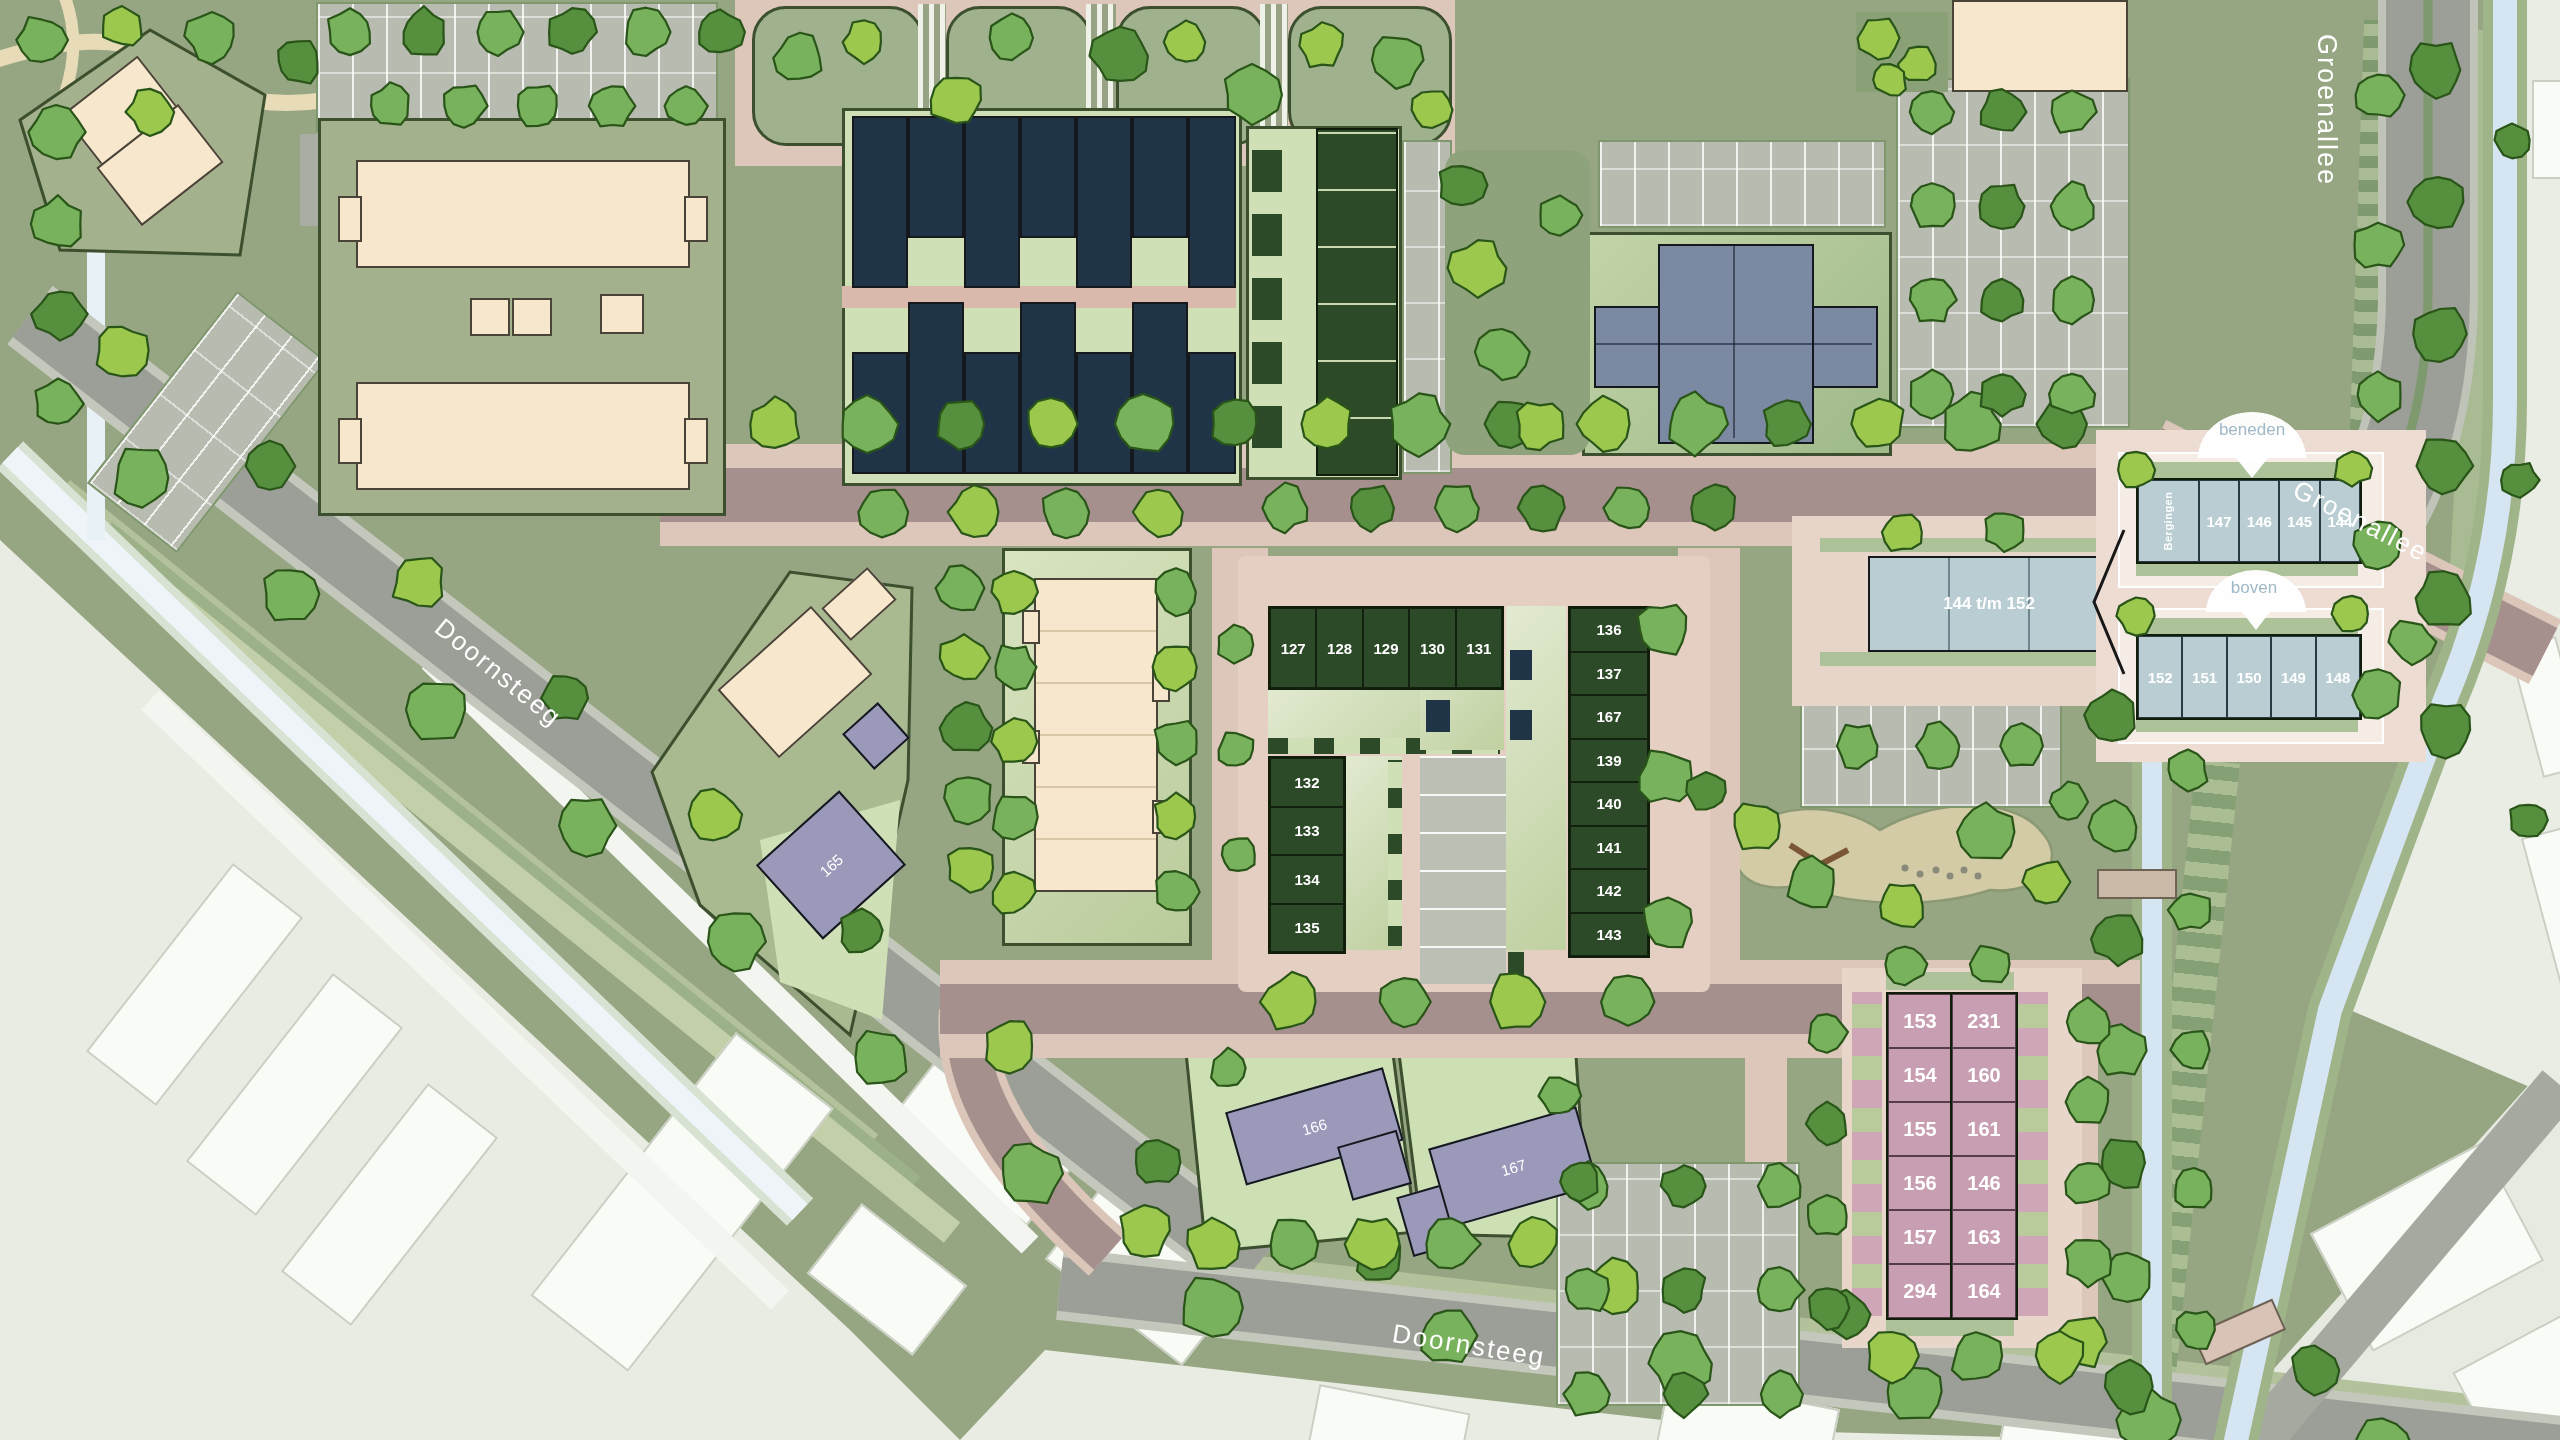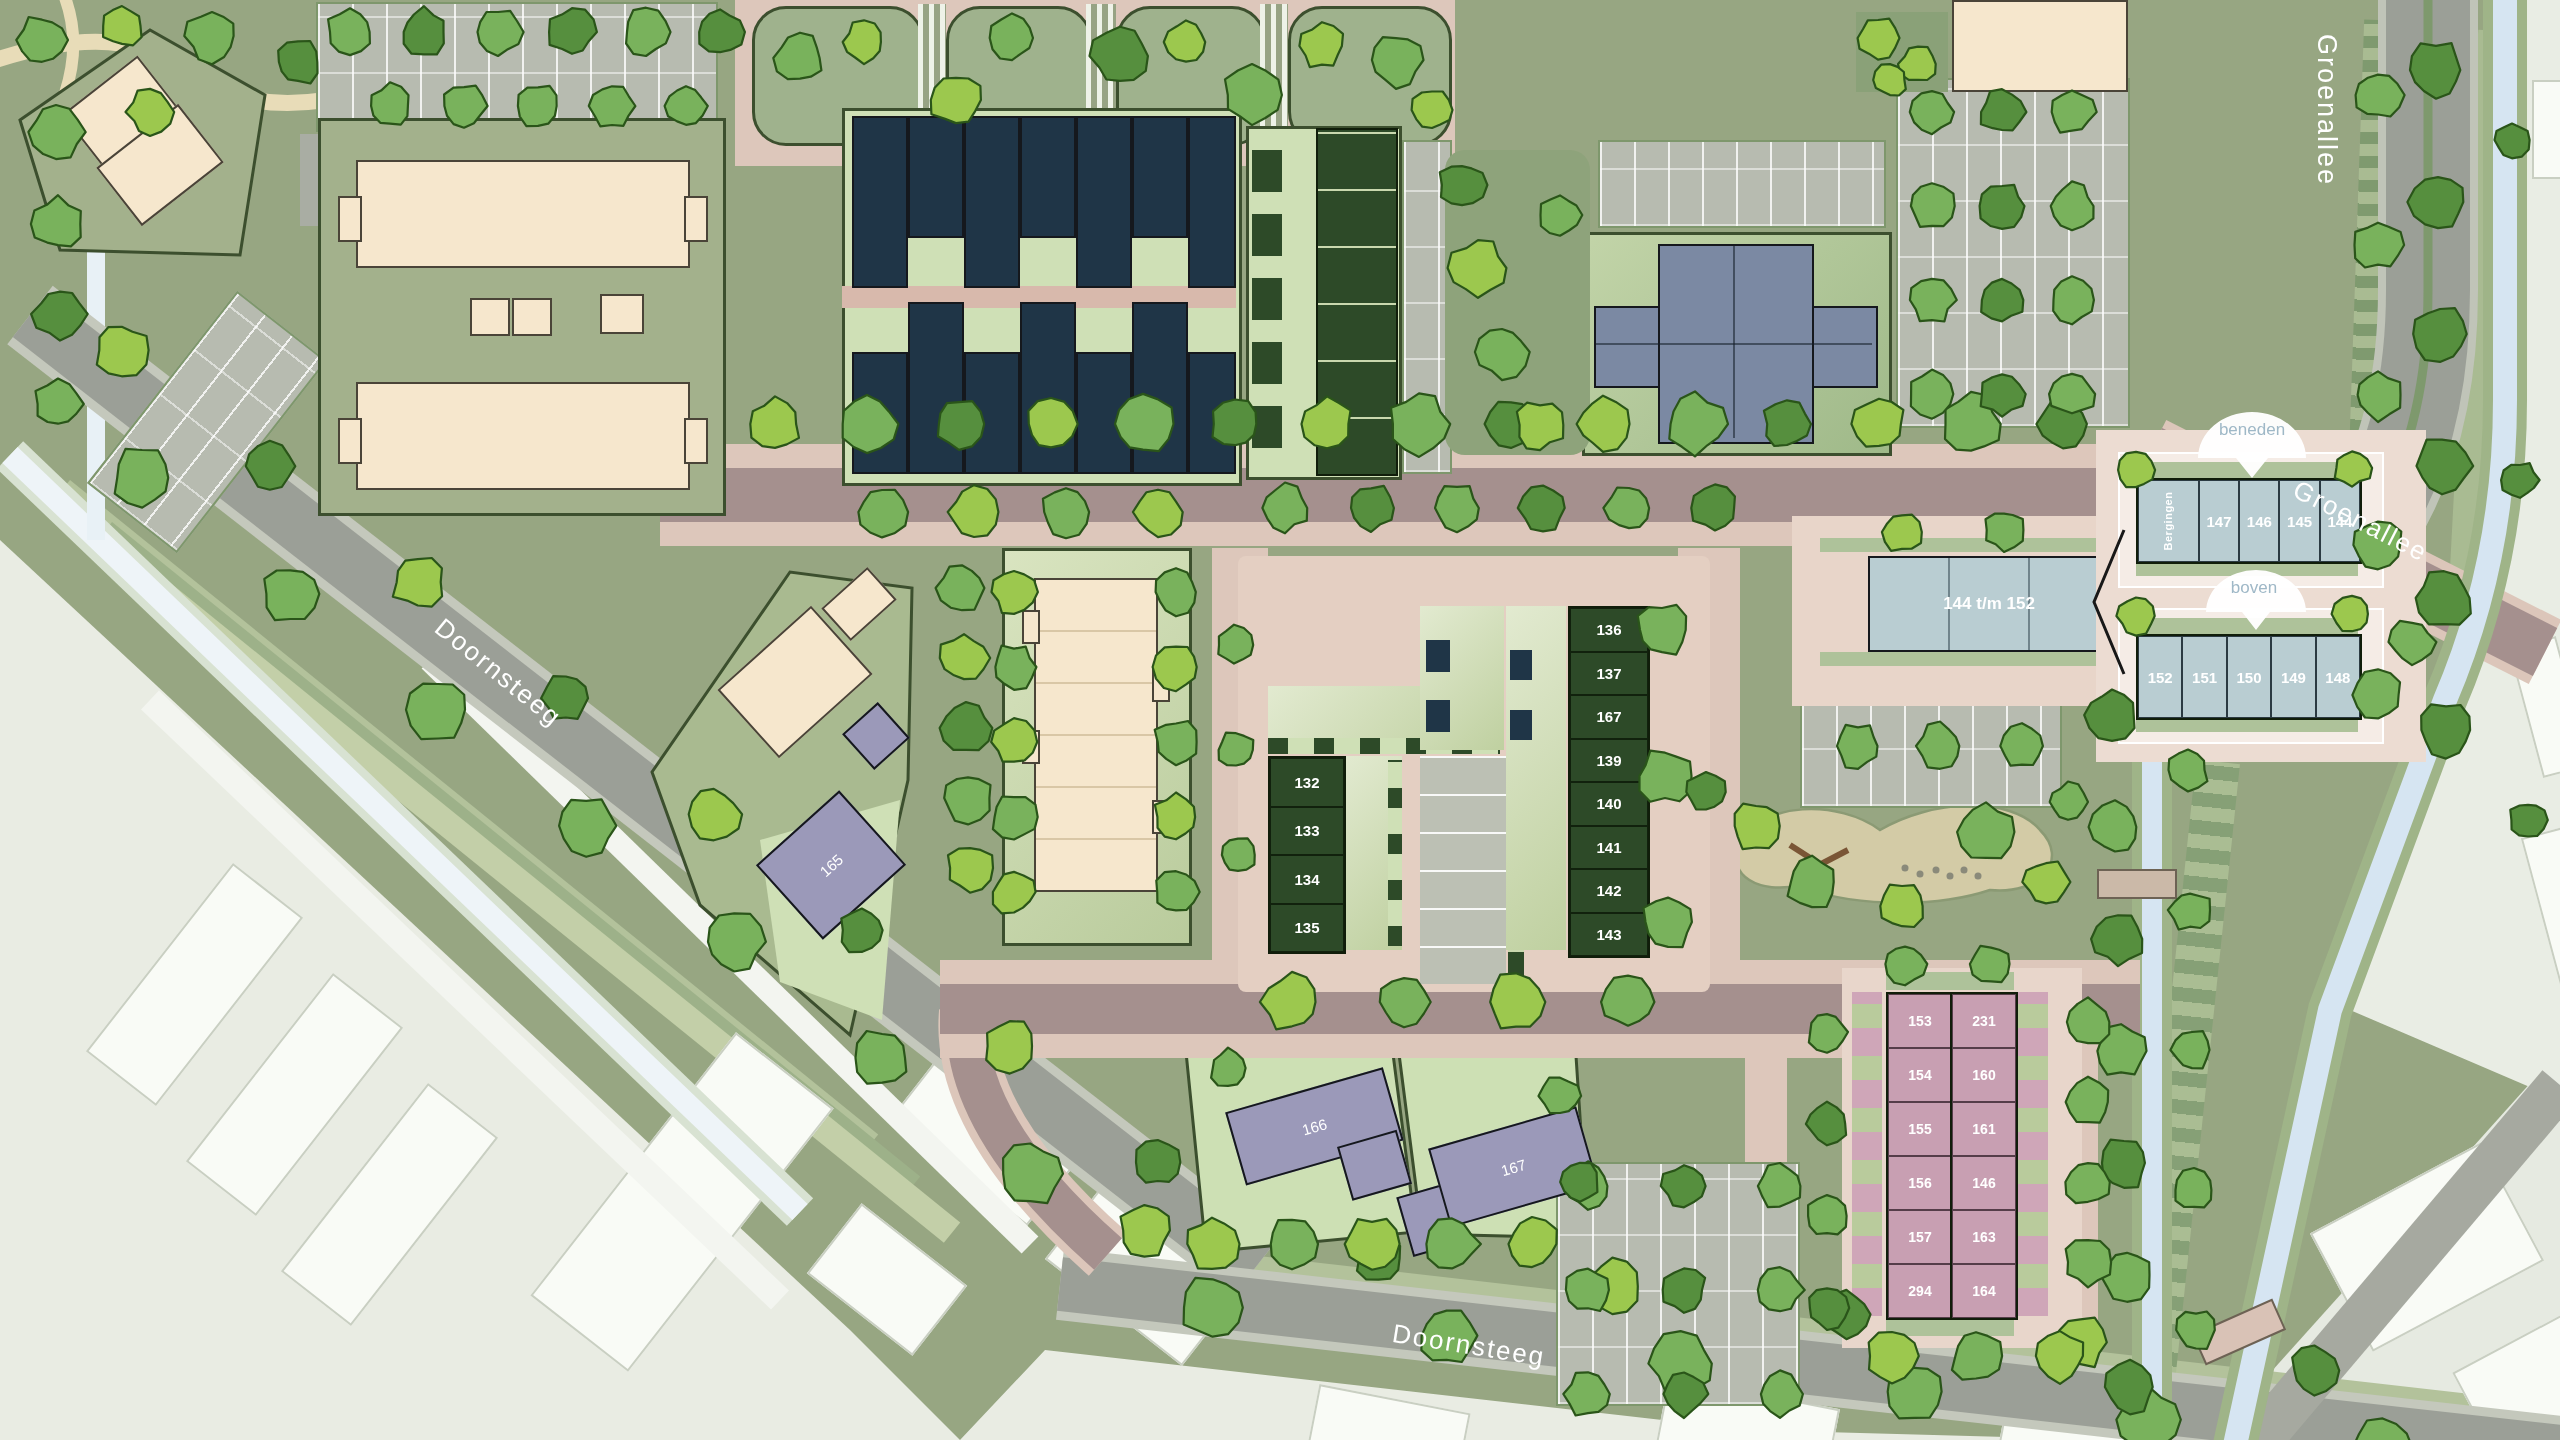--- a/index.html
+++ b/index.html
@@ -10,21 +10,21 @@
   .fb{position:absolute;background:#f9fbf6;border:2px solid #c9cfc2}
   .gdn{position:absolute;background:linear-gradient(135deg,#e2ead0,#bfd0a0)}
   .stalls{position:absolute;background-color:#b7bbb0;border:2px solid #7e976c;
     background-image:repeating-linear-gradient(90deg,rgba(255,255,255,.8) 0 2px,transparent 2px 34px),
                      repeating-linear-gradient(0deg,rgba(255,255,255,.5) 0 2px,transparent 2px 56px)}
   .cellrow,.cellcol{position:absolute;display:flex;background:#c9d8ae;border:2px solid #101d0a}
   .cellrow{flex-direction:row}.cellcol{flex-direction:column}
   .cell{flex:1;display:flex;align-items:center;justify-content:center;color:#fff;
     font-size:15px;font-weight:600;border:1.5px solid rgba(10,22,6,.8);background:#2d4a28}
   .blue .cell{background:#b9cdd2;border:1.5px solid #2b3a42;color:#fff}
-  .pinkb .cell{background:#c89fb2;border:1.5px solid #553d49;font-size:14px}
+  .pinkb .cell{background:#c89fb2;border:1.5px solid #553d49;font-size:20px}
   .cell.wide{flex:1.18}
   .vtxt{transform:rotate(-90deg);font-size:11px;white-space:nowrap;letter-spacing:.5px}
   .road-p{position:absolute;background:#ddc7bb}
   .road-m{position:absolute;background:#a5908e}
   .lbl{position:absolute;color:#fff;letter-spacing:2px;font-size:26px;white-space:nowrap;transform-origin:0 0}
   .callout{position:absolute;color:#9fb8c7;font-size:17px;text-align:center}
   .bldg{position:absolute;border:2.5px solid #15181d}
   .cream{background:#f6e7cd;border:2.5px solid #4a4438}
   .purple{background:#9b99b9;color:#fff;font-size:15px}
   .hedge{border:3px solid #3c4f2e}
@@ -251,20 +251,27 @@
   <div class="gdn" style="left:1344px;top:756px;width:58px;height:194px"></div>
   <div class="abs" style="left:1388px;top:760px;width:14px;height:186px;background:repeating-linear-gradient(0deg,#2d4a28 0 20px,#cfe0b6 20px 46px)"></div>
   <div class="abs" style="left:1420px;top:756px;width:86px;height:228px;background:#bcc0b4;background-image:repeating-linear-gradient(0deg,transparent 0 36px,rgba(255,255,255,.9) 36px 38px)"></div>
   <div class="abs" style="left:1508px;top:764px;width:16px;height:214px;background:repeating-linear-gradient(0deg,#2d4a28 0 26px,#c9d8ae 26px 40px)"></div>
   <div class="gdn" style="left:1420px;top:606px;width:84px;height:144px"></div>
   <div class="abs" style="left:1426px;top:640px;width:24px;height:32px;background:#1f3547"></div>
   <div class="abs" style="left:1426px;top:700px;width:24px;height:32px;background:#1f3547"></div>
   <div class="gdn" style="left:1506px;top:606px;width:60px;height:344px"></div>
   <div class="abs" style="left:1510px;top:650px;width:22px;height:30px;background:#1f3547"></div>
   <div class="abs" style="left:1510px;top:710px;width:22px;height:30px;background:#1f3547"></div>
+  <div id="row127" class="cellrow" style="left:1268px;top:606px;width:232px;height:80px">
+      <div class="cell">127</div>
+      <div class="cell">128</div>
+      <div class="cell">129</div>
+      <div class="cell">130</div>
+      <div class="cell">131</div>
+    </div>
   <div id="col132" class="cellcol" style="left:1268px;top:756px;width:74px;height:194px">
       <div class="cell">132</div>
       <div class="cell">133</div>
       <div class="cell">134</div>
       <div class="cell">135</div>
     </div>
   <div id="col136" class="cellcol" style="left:1568px;top:606px;width:78px;height:348px">
       <div class="cell">136</div>
       <div class="cell">137</div>
       <div class="cell">167</div>

